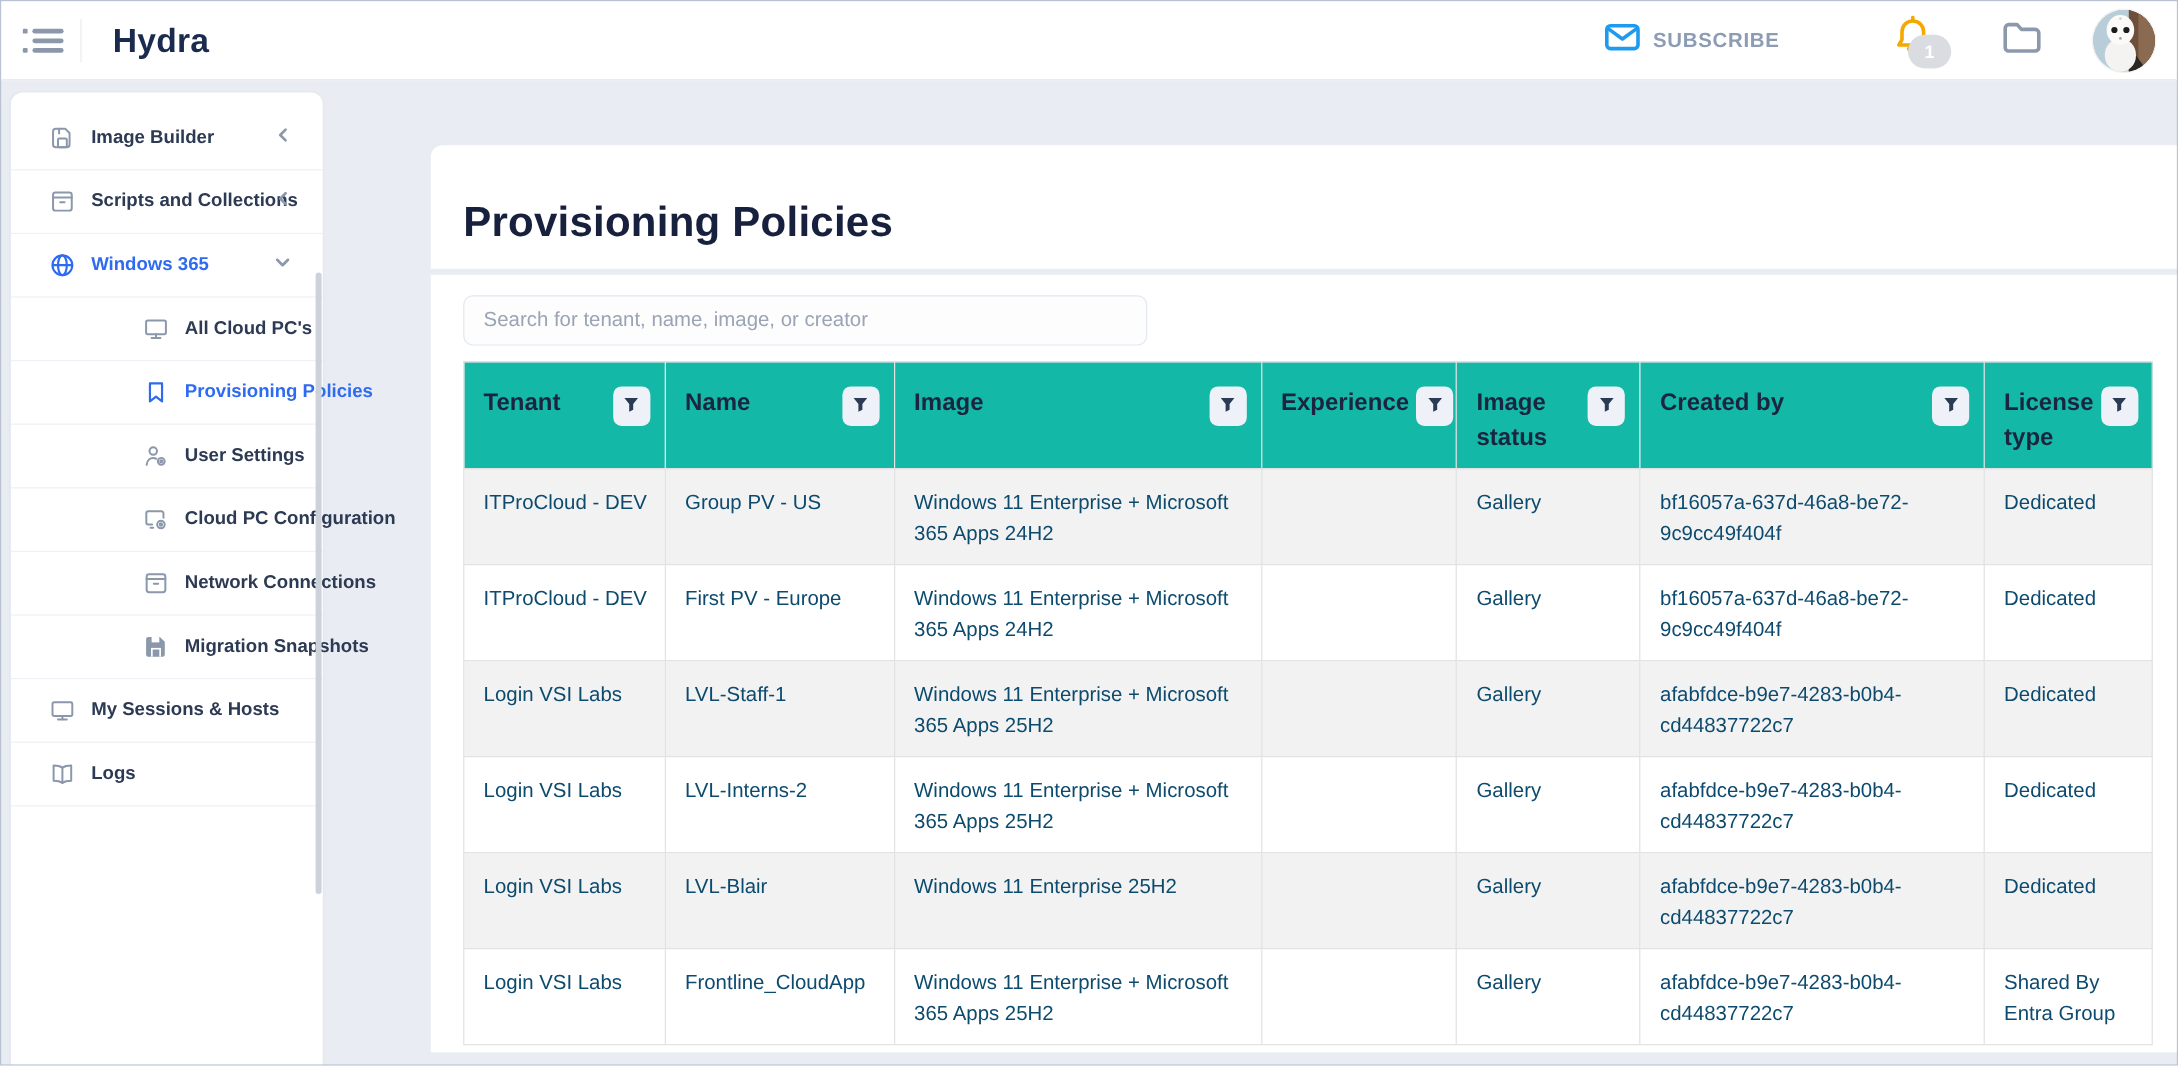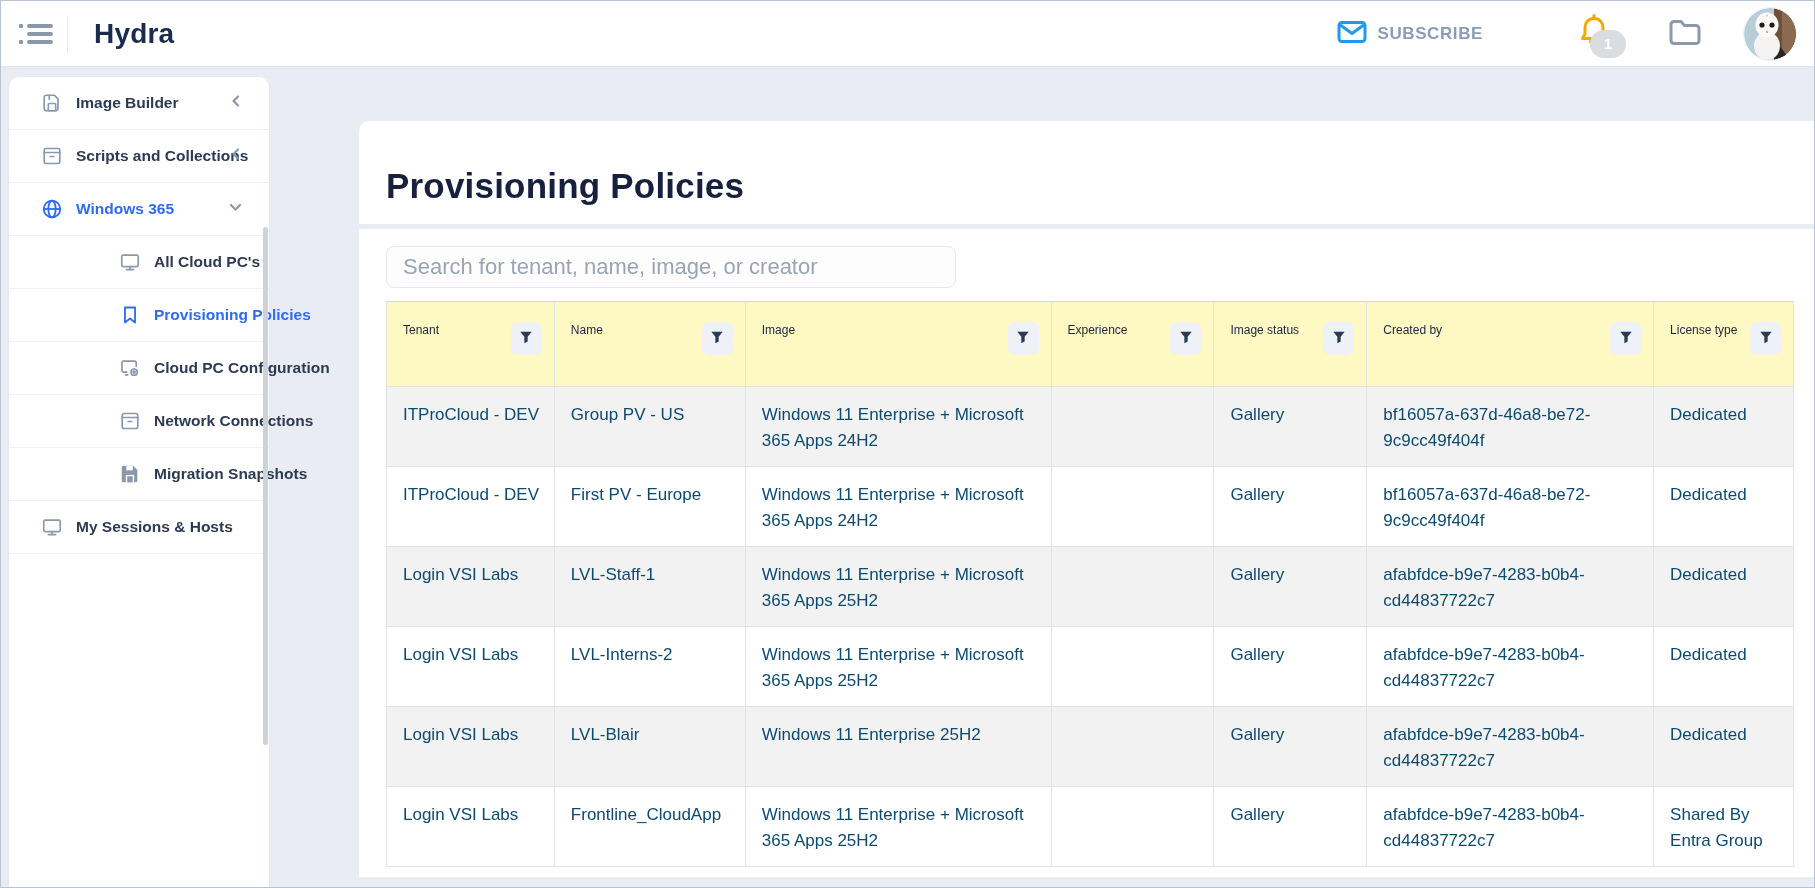--- a/index.html
+++ b/index.html
@@ -18,41 +18,41 @@
   .topbar-right{margin-left:auto;display:flex;align-items:center;}
   .subscribe{display:flex;align-items:center;gap:10px;cursor:pointer;}
   .subscribe-label{font-size:17px;font-weight:700;color:#8c9cb4;letter-spacing:.6px;}
   .bell-wrap{position:relative;margin-left:95px;cursor:pointer;}
   .badge{position:absolute;left:12px;top:16px;min-width:36px;height:28px;border-radius:14px;background:#d9dce1;color:#ffffff;font-size:15px;font-weight:700;display:flex;align-items:center;justify-content:center;}
   .folder-wrap{margin-left:58px;cursor:pointer;}
   .avatar{margin-left:42px;margin-right:18px;width:52px;height:52px;border-radius:50%;overflow:hidden;cursor:pointer;box-shadow:0 0 0 1px rgba(0,0,0,.06);}
 
   
   .sidebar{position:absolute;left:8px;top:76px;width:260px;bottom:0;background:#ffffff;border-radius:10px 10px 0 0;box-shadow:0 1px 3px rgba(30,40,60,.06);}
-  .sidebar-list{padding-top:0;text-align:right;}
+  .sidebar-list{padding-top:12px;text-align:right;}
   .side-item{position:relative;height:53px;display:flex;align-items:center;border-bottom:1px solid #eef1f5;cursor:pointer;}
   .side-item .icon{width:22px;height:22px;flex:0 0 22px;display:flex;align-items:center;justify-content:center;}
   .side-item.top{padding-left:32px;}
   .side-item.sub{padding-left:110px;}
   .side-item .label{margin-left:13px;font-size:15.5px;font-weight:700;color:#2d3a53;white-space:nowrap;}
   .side-item.active .label{color:#2e6bf0;}
   .side-item .chev{position:absolute;right:26px;top:50%;transform:translateY(-50%);}
   .side-scrollbar{position:absolute;right:1px;top:150px;width:5px;height:518px;background:#cdd2da;border-radius:3px;}
 
   
   .card-title{position:absolute;left:358px;right:0;top:120px;height:103px;background:#ffffff;border-radius:10px 0 0 0;}
   .page-title{position:absolute;left:27px;top:22px;font-size:35px;font-weight:700;color:#17203c;letter-spacing:.2px;}
   .card-content{position:absolute;left:358px;right:0;top:228px;bottom:10px;background:#ffffff;}
-  .search-input{position:absolute;left:27px;top:17px;width:570px;height:42px;border:1px solid #e2e8f0;border-radius:8px;background:#fdfdfe;padding:11px 16px;font-size:22px;color:#3a4556;outline:none;font-family:"Liberation Sans","DejaVu Sans",sans-serif;}
+  .search-input{position:absolute;left:27px;top:17px;width:570px;height:42px;border:1px solid #e2e8f0;border-radius:8px;background:#fdfdfe;padding:11px 16px;font-size:17px;color:#3a4556;outline:none;font-family:"Liberation Sans","DejaVu Sans",sans-serif;}
   .search-input::placeholder{color:#9aa4b5;}
 
   
   .policy-table{position:absolute;left:27px;top:72px;width:1408px;border-collapse:collapse;table-layout:fixed;}
   .policy-table th,.policy-table td{border:1px solid #e2e2e2;vertical-align:top;text-align:left;}
-  .policy-table thead th{background:#fef9c3;height:85px;padding:20px 12px 10px 16px;font-size:12px;font-weight:400;color:#1b2540;border-top:1px solid #d8d8d8;}
+  .policy-table thead th{background:#14b8a6;height:85px;padding:20px 12px 10px 16px;font-size:20px;font-weight:700;color:#1b2540;border-top:1px solid #d8d8d8;}
   .th-inner{display:flex;align-items:flex-start;justify-content:space-between;gap:6px;}
   .th-label{line-height:1.45;}
   .filter-btn{flex:0 0 auto;width:31px;height:33px;border:none;border-radius:7px;background:#eef1f7;display:flex;align-items:center;justify-content:center;cursor:pointer;}
   .policy-table td{height:80px;padding:15px 14px 10px 16px;font-size:17px;color:#0c4a6e;line-height:1.55;}
   .policy-table tbody tr:nth-child(odd) td{background:#f2f2f2;}
   .policy-table tbody tr:nth-child(even) td{background:#ffffff;}
 
   
   .page-scroll{position:absolute;right:0;top:66px;bottom:0;width:0px;}
 </style>
@@ -187,20 +187,31 @@
           <span class="icon">
             <svg width="22" height="22" viewBox="0 0 24 24" fill="none" stroke="#2e6bf0" stroke-width="2" stroke-linejoin="round">
               <path d="M6.5 3.8h11v16.4l-5.5-4.4-5.5 4.4z"></path>
             </svg>
           </span>
           <span class="label">Provisioning Policies</span>
         </div>
         <div class="side-item sub">
           <span class="icon">
             <svg width="22" height="22" viewBox="0 0 24 24" fill="none" stroke="#8b97ab" stroke-width="1.8" stroke-linecap="round" stroke-linejoin="round">
+              <circle cx="9.5" cy="7.5" r="3.4"></circle>
+              <path d="M3.5 20c.4-4 3-6.2 6-6.2 1 0 2 .25 2.8.75"></path>
+              <circle cx="16.8" cy="16.8" r="3.1"></circle>
+              <circle cx="16.8" cy="16.8" r="1"></circle>
+            </svg>
+          </span>
+          <span class="label">User Settings</span>
+        </div>
+        <div class="side-item sub">
+          <span class="icon">
+            <svg width="22" height="22" viewBox="0 0 24 24" fill="none" stroke="#8b97ab" stroke-width="1.8" stroke-linecap="round" stroke-linejoin="round">
               <path d="M8.5 16.5H5A1.8 1.8 0 0 1 3.2 14.7V6.3A1.8 1.8 0 0 1 5 4.5h12a1.8 1.8 0 0 1 1.8 1.8v4"></path>
               <line x1="7" y1="19.5" x2="9.5" y2="19.5"></line>
               <circle cx="16.5" cy="16.5" r="3.4"></circle>
               <circle cx="16.5" cy="16.5" r="1.1"></circle>
             </svg>
           </span>
           <span class="label">Cloud PC Configuration</span>
         </div>
         <div class="side-item sub">
           <span class="icon">
@@ -225,20 +236,29 @@
         </div>
         <div class="side-item top">
           <span class="icon">
             <svg width="22" height="22" viewBox="0 0 24 24" fill="none" stroke="#8b97ab" stroke-width="1.8" stroke-linecap="round" stroke-linejoin="round">
               <rect x="3" y="4.5" width="18" height="12.5" rx="1.6"></rect>
               <line x1="12" y1="17" x2="12" y2="20"></line>
               <line x1="8" y1="20.3" x2="16" y2="20.3"></line>
             </svg>
           </span>
           <span class="label">My Sessions &amp; Hosts</span>
+        </div>
+        <div class="side-item top">
+          <span class="icon">
+            <svg width="22" height="22" viewBox="0 0 24 24" fill="none" stroke="#8b97ab" stroke-width="1.8" stroke-linecap="round" stroke-linejoin="round">
+              <path d="M12 6.2C10 4.8 7.6 4.3 4 4.3v13.9c3.6 0 6 .5 8 1.9 2-1.4 4.4-1.9 8-1.9V4.3c-3.6 0-6 .5-8 1.9z"></path>
+              <line x1="12" y1="6.2" x2="12" y2="20.1"></line>
+            </svg>
+          </span>
+          <span class="label">Logs</span>
         </div>
       </div>
     <div class="side-scrollbar"></div>
   </nav>
 
   <section class="card-title">
     <h1 class="page-title">Provisioning Policies</h1>
   </section>
 
   <section class="card-content">

